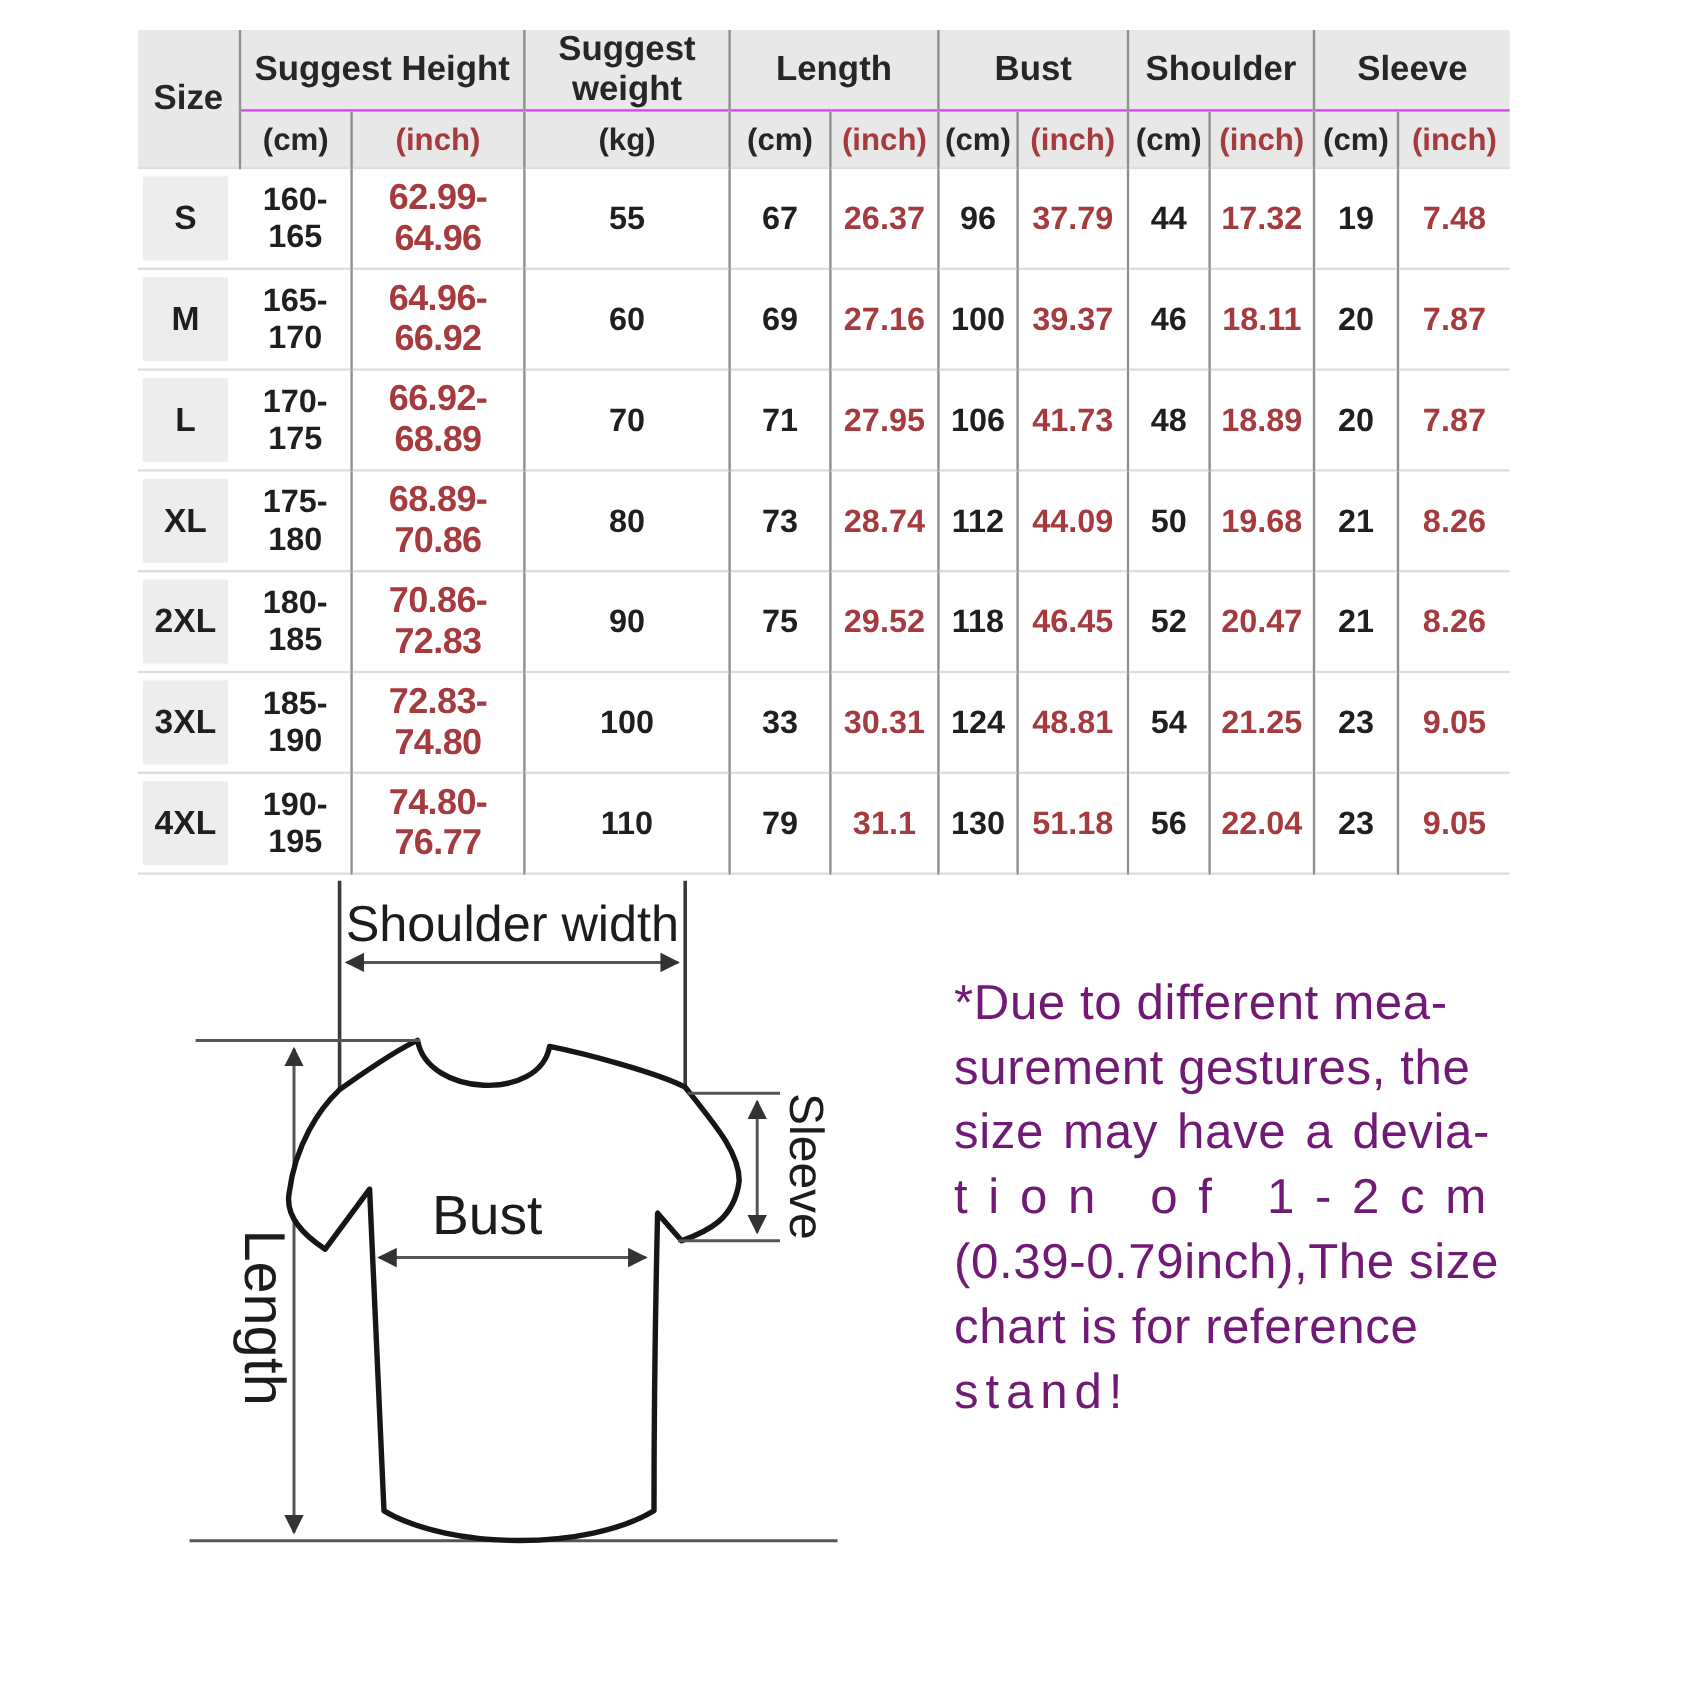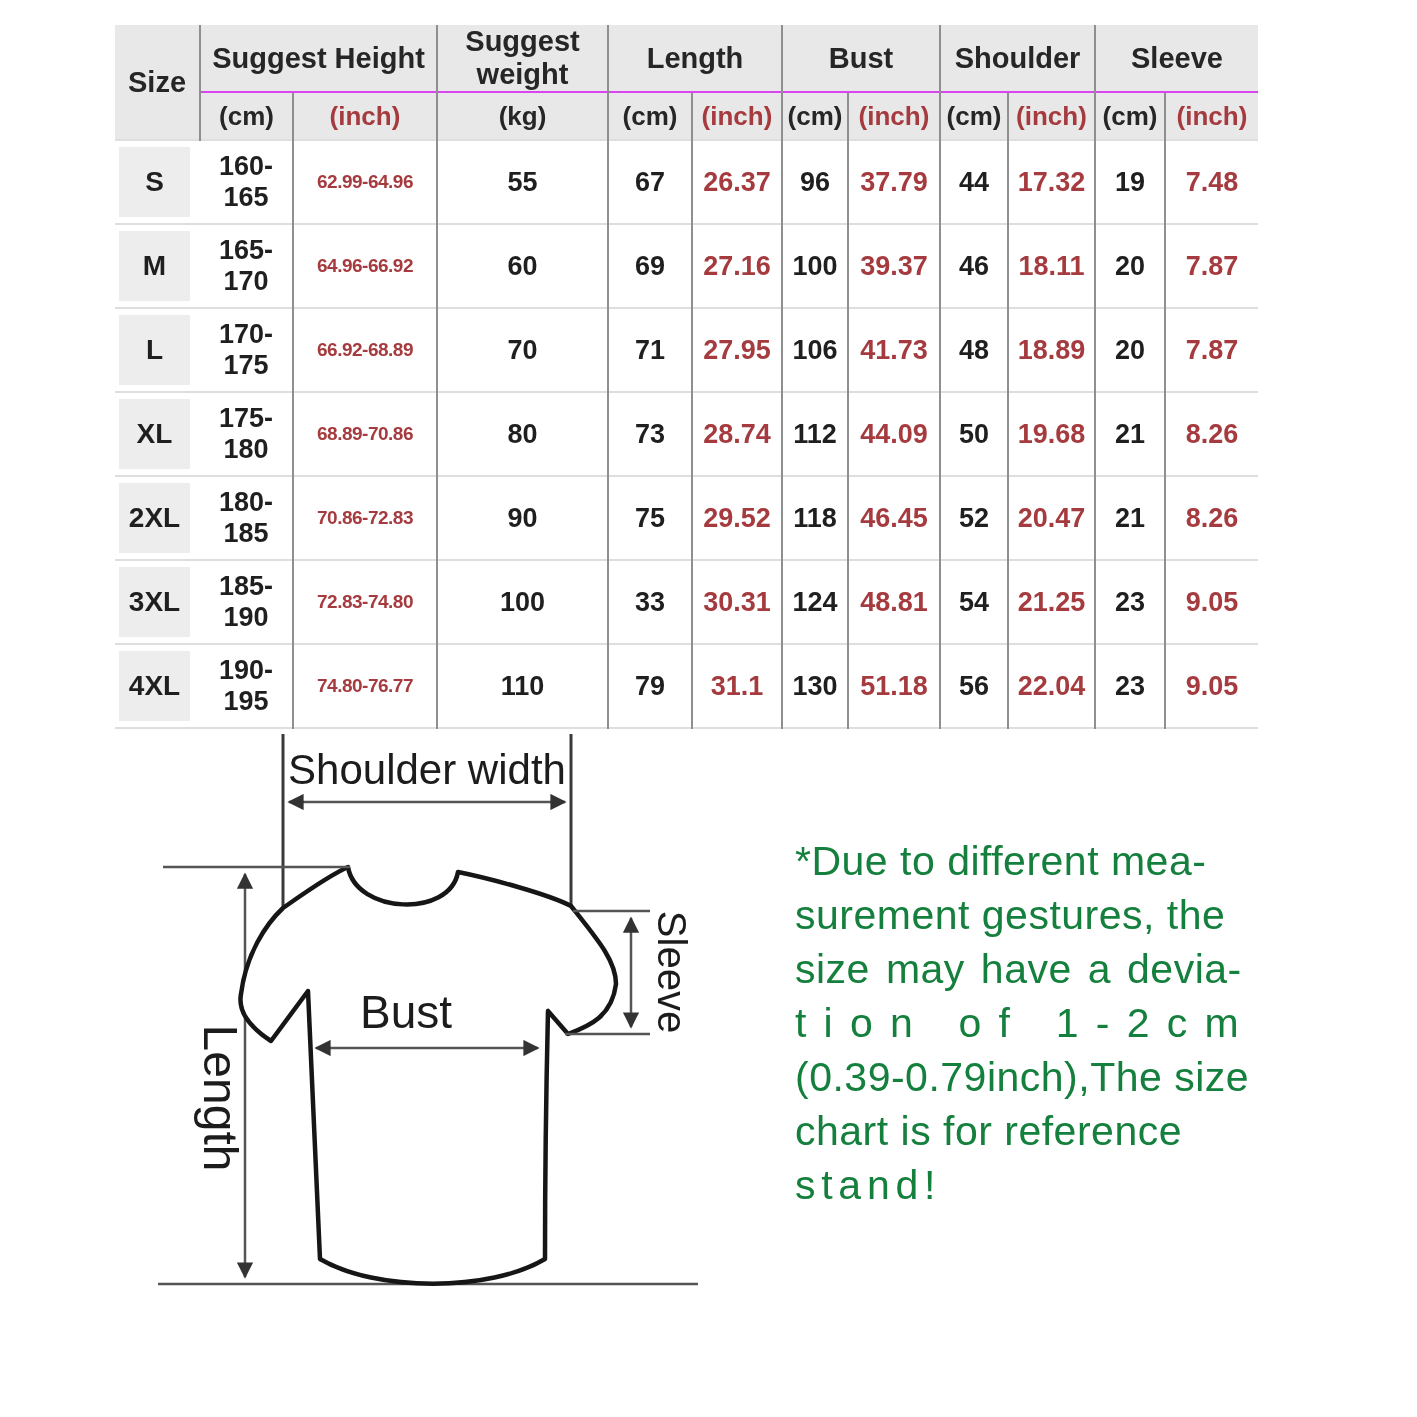--- a/index.html
+++ b/index.html
@@ -20,29 +20,29 @@
   .vl{border-left:2px solid #8f8f8f;}
   .size-table tbody td{
     height:82px;font-size:27px;font-weight:700;color:#1f1f1f;
     border-top:2px solid #dedede;background:#ffffff;
   }
   .size-table .red{color:#a53b3e;margin-left:31px;}
   .size-table td .chip{
     margin:6px 10px 6px 4px;height:70px;background:#ededed;
     display:flex;align-items:center;justify-content:center;font-size:28px;font-weight:700;
   }
-  .size-table tbody td.cell-height_inch{font-size:19px;letter-spacing:-0.5px;}
+  .size-table tbody td.cell-height_inch{font-size:30px;letter-spacing:-0.5px;}
   
   .diagram{position:absolute;left:138px;top:726px;width:640px;height:660px;}
   .diagram svg{display:block;}
   .diagram text{fill:#1c1c1c;font-family:"Liberation Sans",sans-serif;}
   
   .note{
-    position:absolute;left:795px;top:834px;width:482px;
-    font-size:41px;line-height:54px;color:#15803d;letter-spacing:0.5px;
+    position:absolute;left:795px;top:808px;width:482px;
+    font-size:41px;line-height:54px;color:#701a75;letter-spacing:0.5px;
   }
   .note .note-line{white-space:nowrap;}
   .note .note-line:nth-child(3){word-spacing:0.1em;}
   .note .note-line:nth-child(4){letter-spacing:0.42em;}
   .note .note-line:nth-child(7){letter-spacing:0.14em;}
 </style>
 </head>
 <body>
 
 <table class="size-table">

